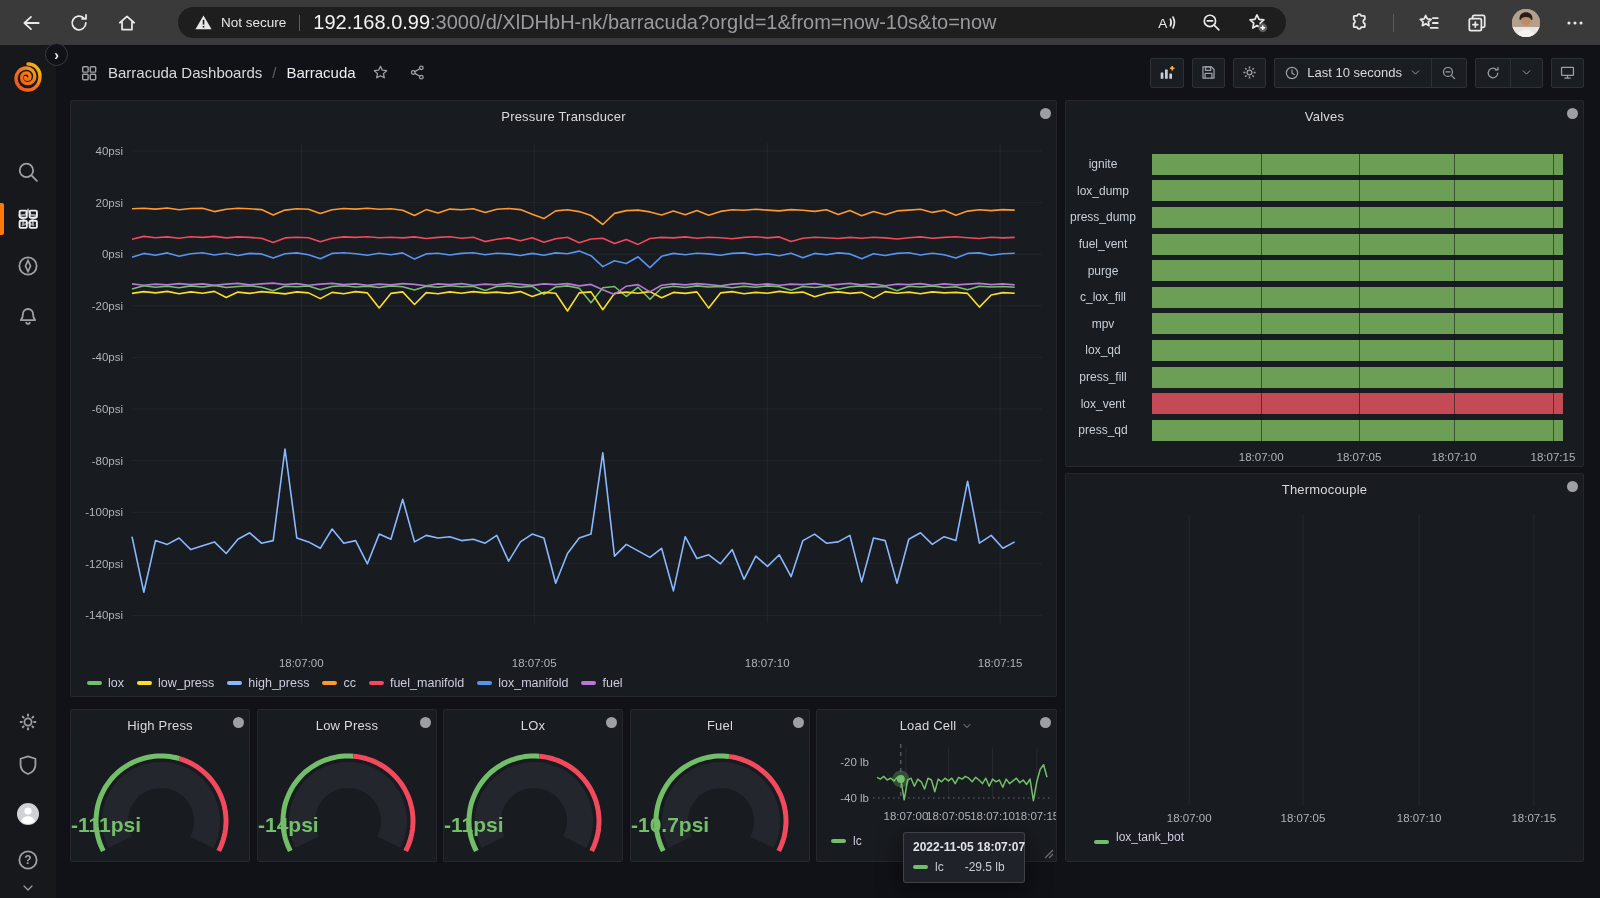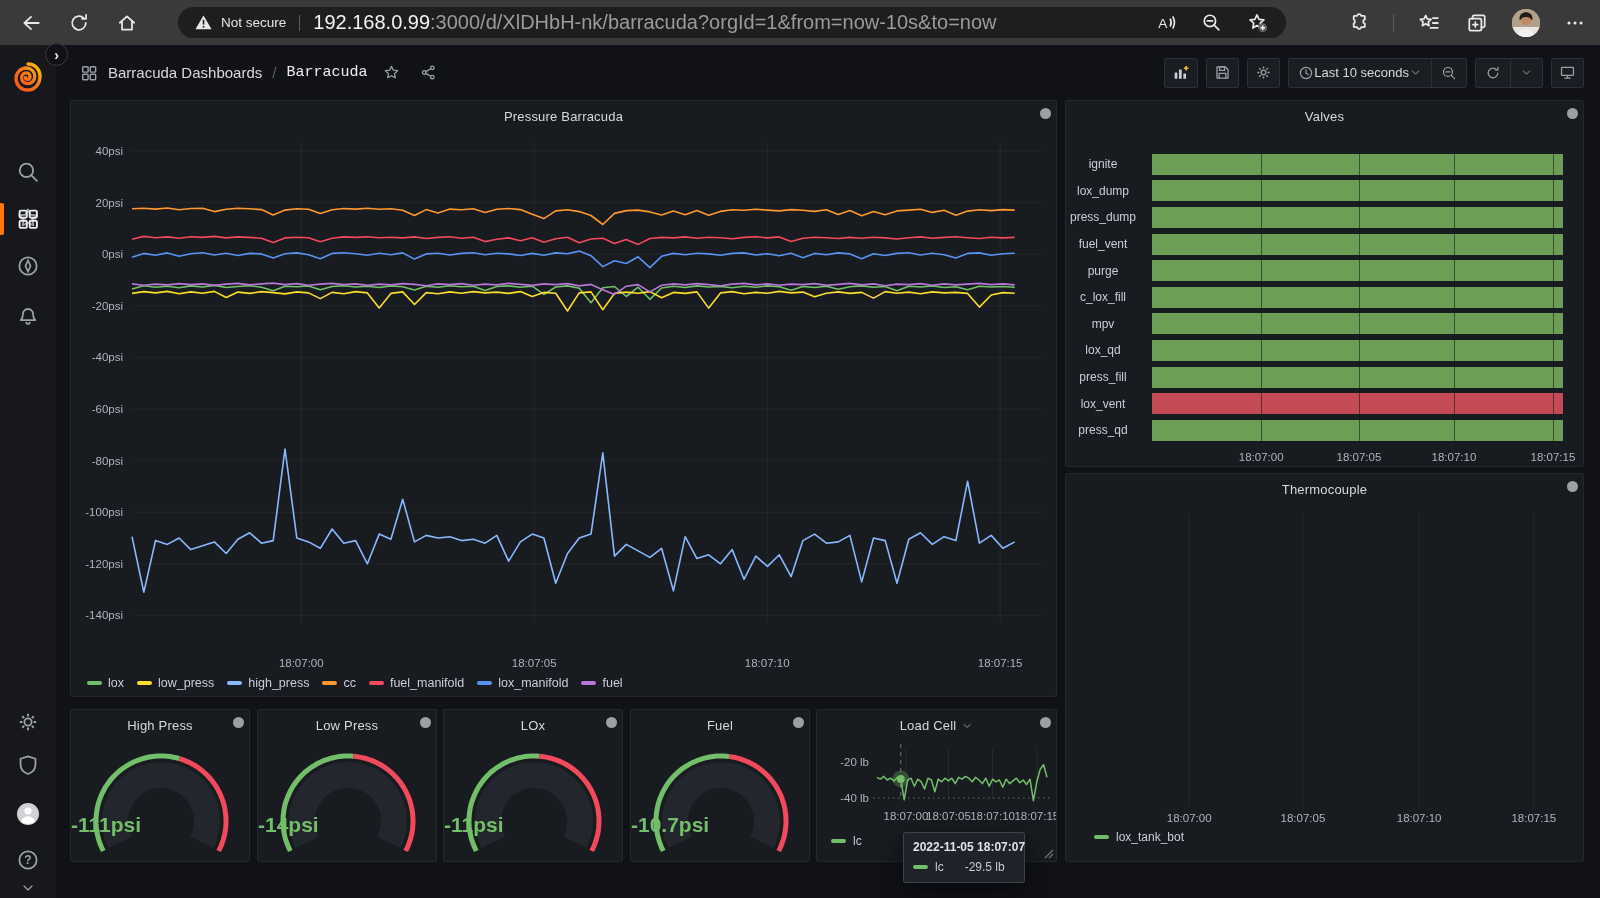--- a/index.html
+++ b/index.html
@@ -34,27 +34,27 @@
   .expand-btn { position:absolute; left:45px; top:43px; width:23px; height:23px; border-radius:50%;
     background:#111217; border:1px solid #393b42; color:#ececec; display:flex; align-items:center;
     justify-content:center; font-size:14px; font-weight:700; cursor:pointer; z-index:20; }
 
   
   .g-header { position:absolute; left:56px; top:45px; right:0; height:55px; display:flex;
     align-items:center; padding:0 16px 0 24px; }
   .breadcrumb { display:flex; align-items:center; gap:10px; }
   .bc-root { color:#d8d9da; font-size:15px; cursor:pointer; }
   .bc-sep { color:#5c6067; font-size:15px; }
-  .bc-cur { color:#eceded; font-size:15px; cursor:pointer;font-family:Liberation Mono, monospace; }
+  .bc-cur { color:#eceded; font-size:15px; cursor:pointer; }
   .toolbar { margin-left:auto; display:flex; align-items:center; gap:8px; }
   .t-btn { height:30px; min-width:32px; padding:0 7px; background:#1a1d22; border:1px solid #2d3038;
     border-radius:2px; display:flex; align-items:center; justify-content:center; gap:7px;
     color:#c7d0d9; cursor:pointer; }
   .t-group { display:flex; align-items:stretch; background:#1a1d22; border:1px solid #2d3038; border-radius:2px; }
-  .t-seg { display:flex; align-items:center; gap:0; padding:0 9px; height:28px; cursor:pointer; }
+  .t-seg { display:flex; align-items:center; gap:7px; padding:0 9px; height:28px; cursor:pointer; }
   .t-seg + .t-seg { border-left:1px solid #2d3038; }
   .time-label { color:#d8d9da; font-size:13px; font-weight:500; }
 
   
   .panel { position:absolute; background:#181b1f; border:1px solid #25272c; border-radius:2px; }
   .panel-title { position:absolute; top:8px; left:30px; right:30px; text-align:center; font-size:13px;
     font-weight:500; color:#d8d9da; letter-spacing:.2px; cursor:pointer; display:flex;
     justify-content:center; align-items:center; gap:5px; }
   .dot { position:absolute; top:7px; right:5px; width:11px; height:11px; border-radius:50%;
     background:#9d9fa5; }
@@ -81,21 +81,21 @@
 
   
   .lc-tooltip { position:absolute; left:86px; top:95px; width:122px; background:#1f2228;
     border:1px solid rgba(255,255,255,.14); border-radius:3px; box-shadow:0 8px 24px rgba(1,4,9,.65);
     padding:7px 9px 8px; z-index:10;margin-top:27px; }
   .lc-tt-time { font-size:12px; font-weight:700; color:#e0e2e5; white-space:nowrap; }
   .lc-tt-row { margin-top:6px; display:flex; align-items:center; gap:7px; font-size:12px; color:#c9ccd1; }
   .lc-tt-val { margin-left:14px; }
   .lc-legend { position:absolute; left:14px; top:124px; display:flex; align-items:center; gap:7px;
     font-size:12px; color:#ccccdc; cursor:pointer; }
-  .th-legend { position:absolute; left:28px; top:356px; display:flex; align-items:center; gap:7px;
+  .th-legend { position:absolute; left:28px; top:356px; display:flex; align-items:flex-end; gap:7px;
     font-size:12px; color:#ccccdc; cursor:pointer; }
   .resize-corner { position:absolute; right:2px; bottom:2px; }
 </style>
 </head>
 <body>
 
 <div class="browser">
   <div class="b-nav">
     <div class="b-icon">
       <svg width="22" height="22" viewBox="0 0 20 20">
@@ -362,21 +362,21 @@
             <rect x="3" y="4" width="14" height="9.5" rx="1"></rect>
             <path d="M10 13.5v3 M6.8 16.5h6.4"></path>
           </g>
         </svg>
     </div>
   </div>
 </div>
 
 <div class="panel" id="panel-pt" style="left:70px;top:100px;width:987px;height:597px">
   <div class="panel-title">
-      <span>Pressure Barracuda</span>
+      <span>Pressure Transducer</span>
     </div>
   <div class="dot"></div>
   <svg id="pt-svg" width="985" height="595">
       <line x1="61" y1="50" x2="971" y2="50" stroke="rgba(240,250,255,0.05)"></line>
       <text x="52" y="54" text-anchor="end" class="ax">40psi</text>
       <line x1="61" y1="101.6" x2="971" y2="101.6" stroke="rgba(240,250,255,0.05)"></line>
       <text x="52" y="105.6" text-anchor="end" class="ax">20psi</text>
       <line x1="61" y1="153.2" x2="971" y2="153.2" stroke="rgba(240,250,255,0.05)"></line>
       <text x="52" y="157.2" text-anchor="end" class="ax">0psi</text>
       <line x1="61" y1="204.8" x2="971" y2="204.8" stroke="rgba(240,250,255,0.05)"></line>

